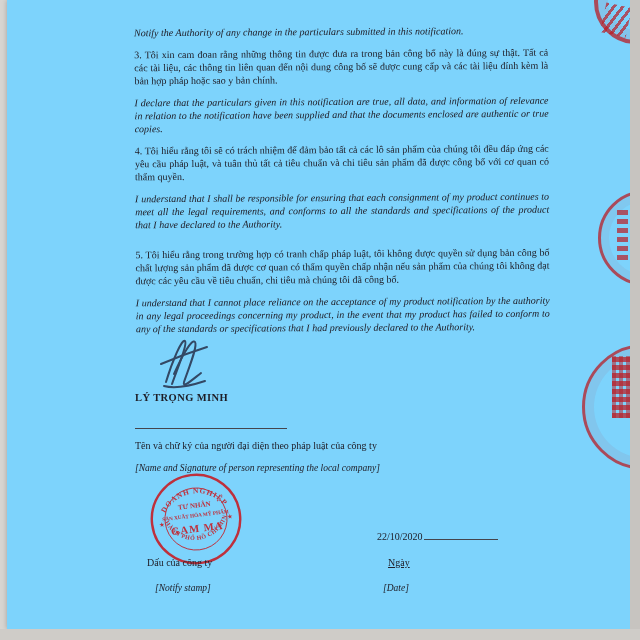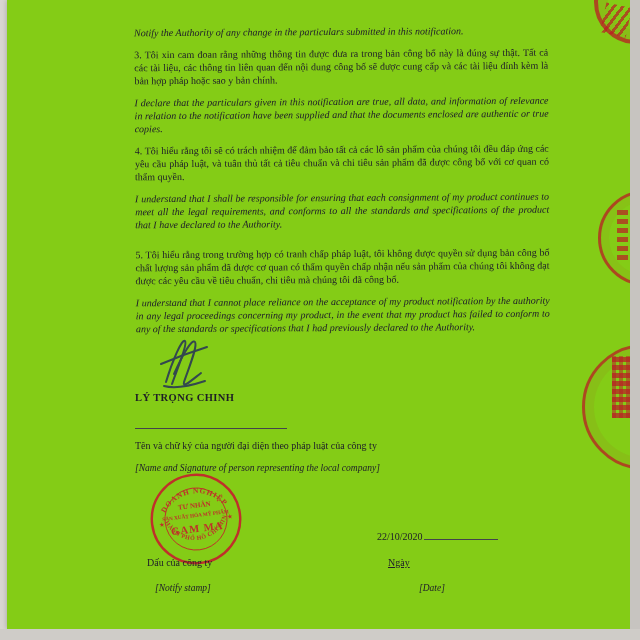--- a/index.html
+++ b/index.html
@@ -5,21 +5,21 @@
   * { margin:0; padding:0; box-sizing:border-box; }
   html,body { width:640px; height:640px; }
   body {
     background:#d8d5d1;
     font-family:"Liberation Serif", serif;
     position:relative;
     overflow:hidden;
   }
   .page {
     position:absolute; left:7px; top:0; width:625px; height:629px;
-    background:#84cc16;
+    background:#7dd3fc;
     overflow:hidden;
     box-shadow:0 0 5px rgba(0,0,0,.25);
   }
   .content {
     position:absolute; left:128px; top:25px; width:414px;
     font-size:10px; line-height:1.3; color:#20202a;
     transform:rotate(-0.35deg);
   }
   .content p { margin-bottom:9px; text-align:justify; }
   .content p.en { font-style:italic; }
@@ -37,21 +37,21 @@
   .caption-en { position:absolute; left:128px; top:463px; font-size:9.5px; font-style:italic; color:#20202a;text-align:right; }
   .company-stamp {
     position:absolute; left:142px; top:472px; width:94px; height:94px;
     transform:rotate(-7deg); opacity:.92;
   }
   .date-line { position:absolute; left:370px; top:531px; font-size:10px; color:#20202a; }
   .date-underline { display:inline-block; width:74px; border-bottom:1px solid #44444c; height:9px; margin-left:1px; }
   .label-stamp-vn { position:absolute; left:140px; top:557px; font-size:10px; color:#20202a; }
   .label-date-vn  { position:absolute; left:381px; top:557px; font-size:10px; color:#20202a;text-decoration:underline; }
   .label-stamp-en { position:absolute; left:148px; top:583px; font-size:9.5px; font-style:italic; color:#20202a; }
-  .label-date-en  { position:absolute; left:376px; top:583px; font-size:9.5px; font-style:italic; color:#20202a;margin-left:36px; }
+  .label-date-en  { position:absolute; left:376px; top:583px; font-size:9.5px; font-style:italic; color:#20202a; }
 
   
   .edge-stamp { position:absolute; border-radius:50%; pointer-events:none; }
   .es-corner {
     width:84px; height:84px; right:-46px; top:-40px;
     border:4px solid rgba(186,28,36,.75);
     box-shadow:inset 0 0 0 10px rgba(186,28,36,.08);
   }
   .es-corner-marks {
     position:absolute; right:3px; top:5px; width:26px; height:30px;
@@ -98,21 +98,21 @@
 
   <svg class="sig-svg" width="62" height="62" viewBox="0 0 62 62">
     <g fill="none" stroke="#2b3a55" stroke-width="2" stroke-linecap="round" opacity="0.9">
       <path d="M13 54 C 19 34, 29 10, 32 13 C 35 16, 23 44, 19 56"></path>
       <path d="M21 46 C 29 28, 39 10, 42 14 C 45 18, 35 42, 31 54 C 29 61, 39 52, 48 45"></path>
       <path d="M8 36 C 22 30, 38 24, 54 19"></path>
       <path d="M11 58 C 22 61, 40 57, 52 53"></path>
     </g>
   </svg>
 
-  <div class="signer-name">LÝ TRỌNG CHINH</div>
+  <div class="signer-name">LÝ TRỌNG MINH</div>
 
   <div class="sig-line"></div>
 
   <div class="caption-vn">Tên và chữ ký của người đại diện theo pháp luật của công ty</div>
   <div class="caption-en">[Name and Signature of person representing the local company]</div>
 
   <svg class="company-stamp" viewBox="0 0 100 100">
     <defs>
       <path id="arcTop" d="M 13 52 A 38 38 0 0 1 87 52"></path>
       <path id="arcBottom" d="M 16 48 A 36 36 0 0 0 84 48"></path>

